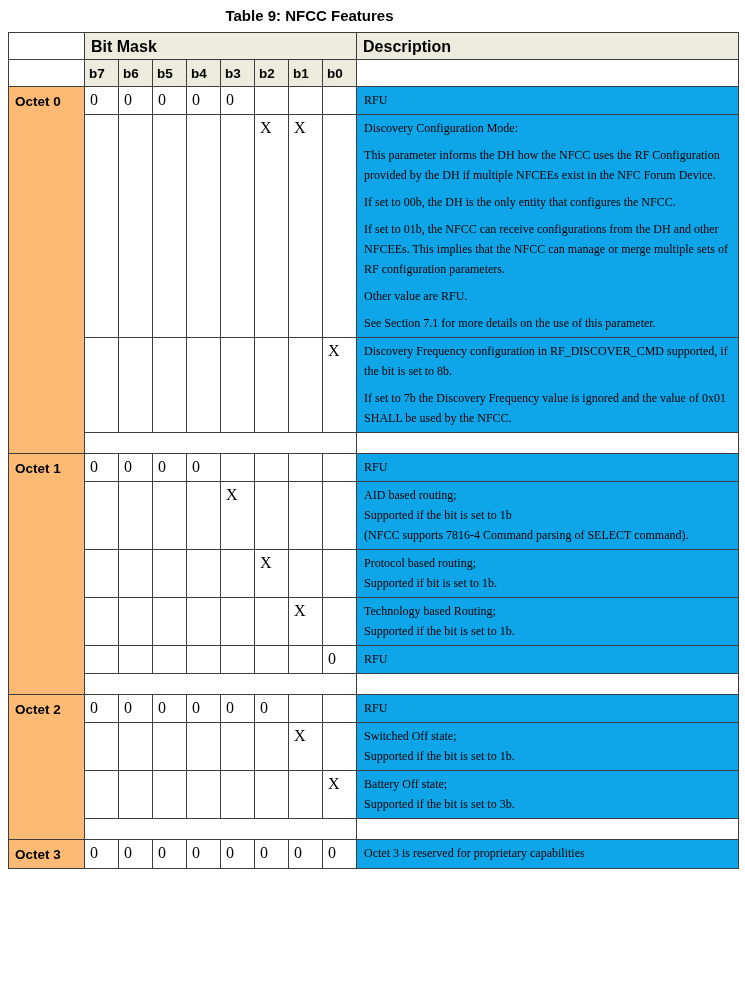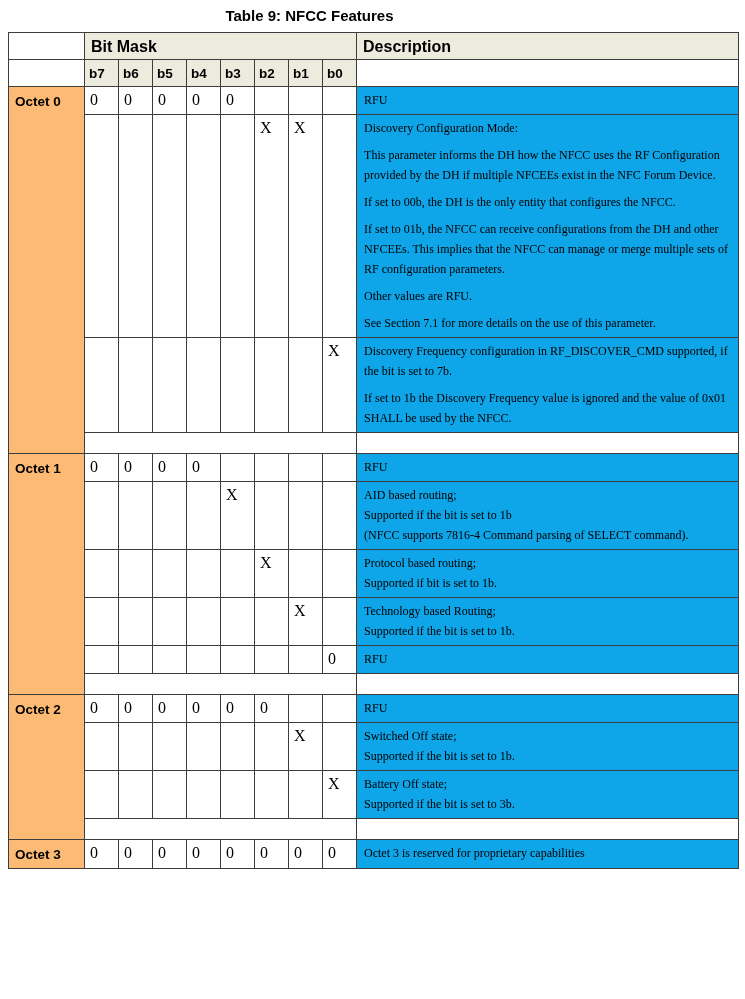--- a/index.html
+++ b/index.html
@@ -143,36 +143,36 @@
       <td class="bit"></td>
       <td class="bit"></td>
       <td class="bit">X</td>
       <td class="bit">X</td>
       <td class="bit"></td>
       <td class="desc">
         <p>Discovery Configuration Mode:</p>
         <p>This parameter informs the DH how the NFCC uses the RF Configuration provided by the DH if multiple NFCEEs exist in the NFC Forum Device.</p>
         <p>If set to 00b, the DH is the only entity that configures the NFCC.</p>
         <p>If set to 01b, the NFCC can receive configurations from the DH and other NFCEEs. This implies that the NFCC can manage or merge multiple sets of RF configuration parameters.</p>
-        <p>Other values are RFU.</p>
+        <p>Other value are RFU.</p>
         <p>See Section 7.1 for more details on the use of this parameter.</p>
       </td>
     </tr>
     <tr>
       <td class="bit"></td>
       <td class="bit"></td>
       <td class="bit"></td>
       <td class="bit"></td>
       <td class="bit"></td>
       <td class="bit"></td>
       <td class="bit"></td>
       <td class="bit">X</td>
       <td class="desc">
-        <p>Discovery Frequency configuration in RF_DISCOVER_CMD supported, if the bit is set to 7b.</p>
-        <p>If set to 1b the Discovery Frequency value is ignored and the value of 0x01 SHALL be used by the NFCC.</p>
+        <p>Discovery Frequency configuration in RF_DISCOVER_CMD supported, if the bit is set to 8b.</p>
+        <p>If set to 7b the Discovery Frequency value is ignored and the value of 0x01 SHALL be used by the NFCC.</p>
       </td>
     </tr>
     <tr class="spacer">
       <td colspan="8"></td>
       <td></td>
     </tr>
 
     <tr>
       <td class="octet-label" rowspan="6">Octet 1</td>
       <td class="bit">0</td>

